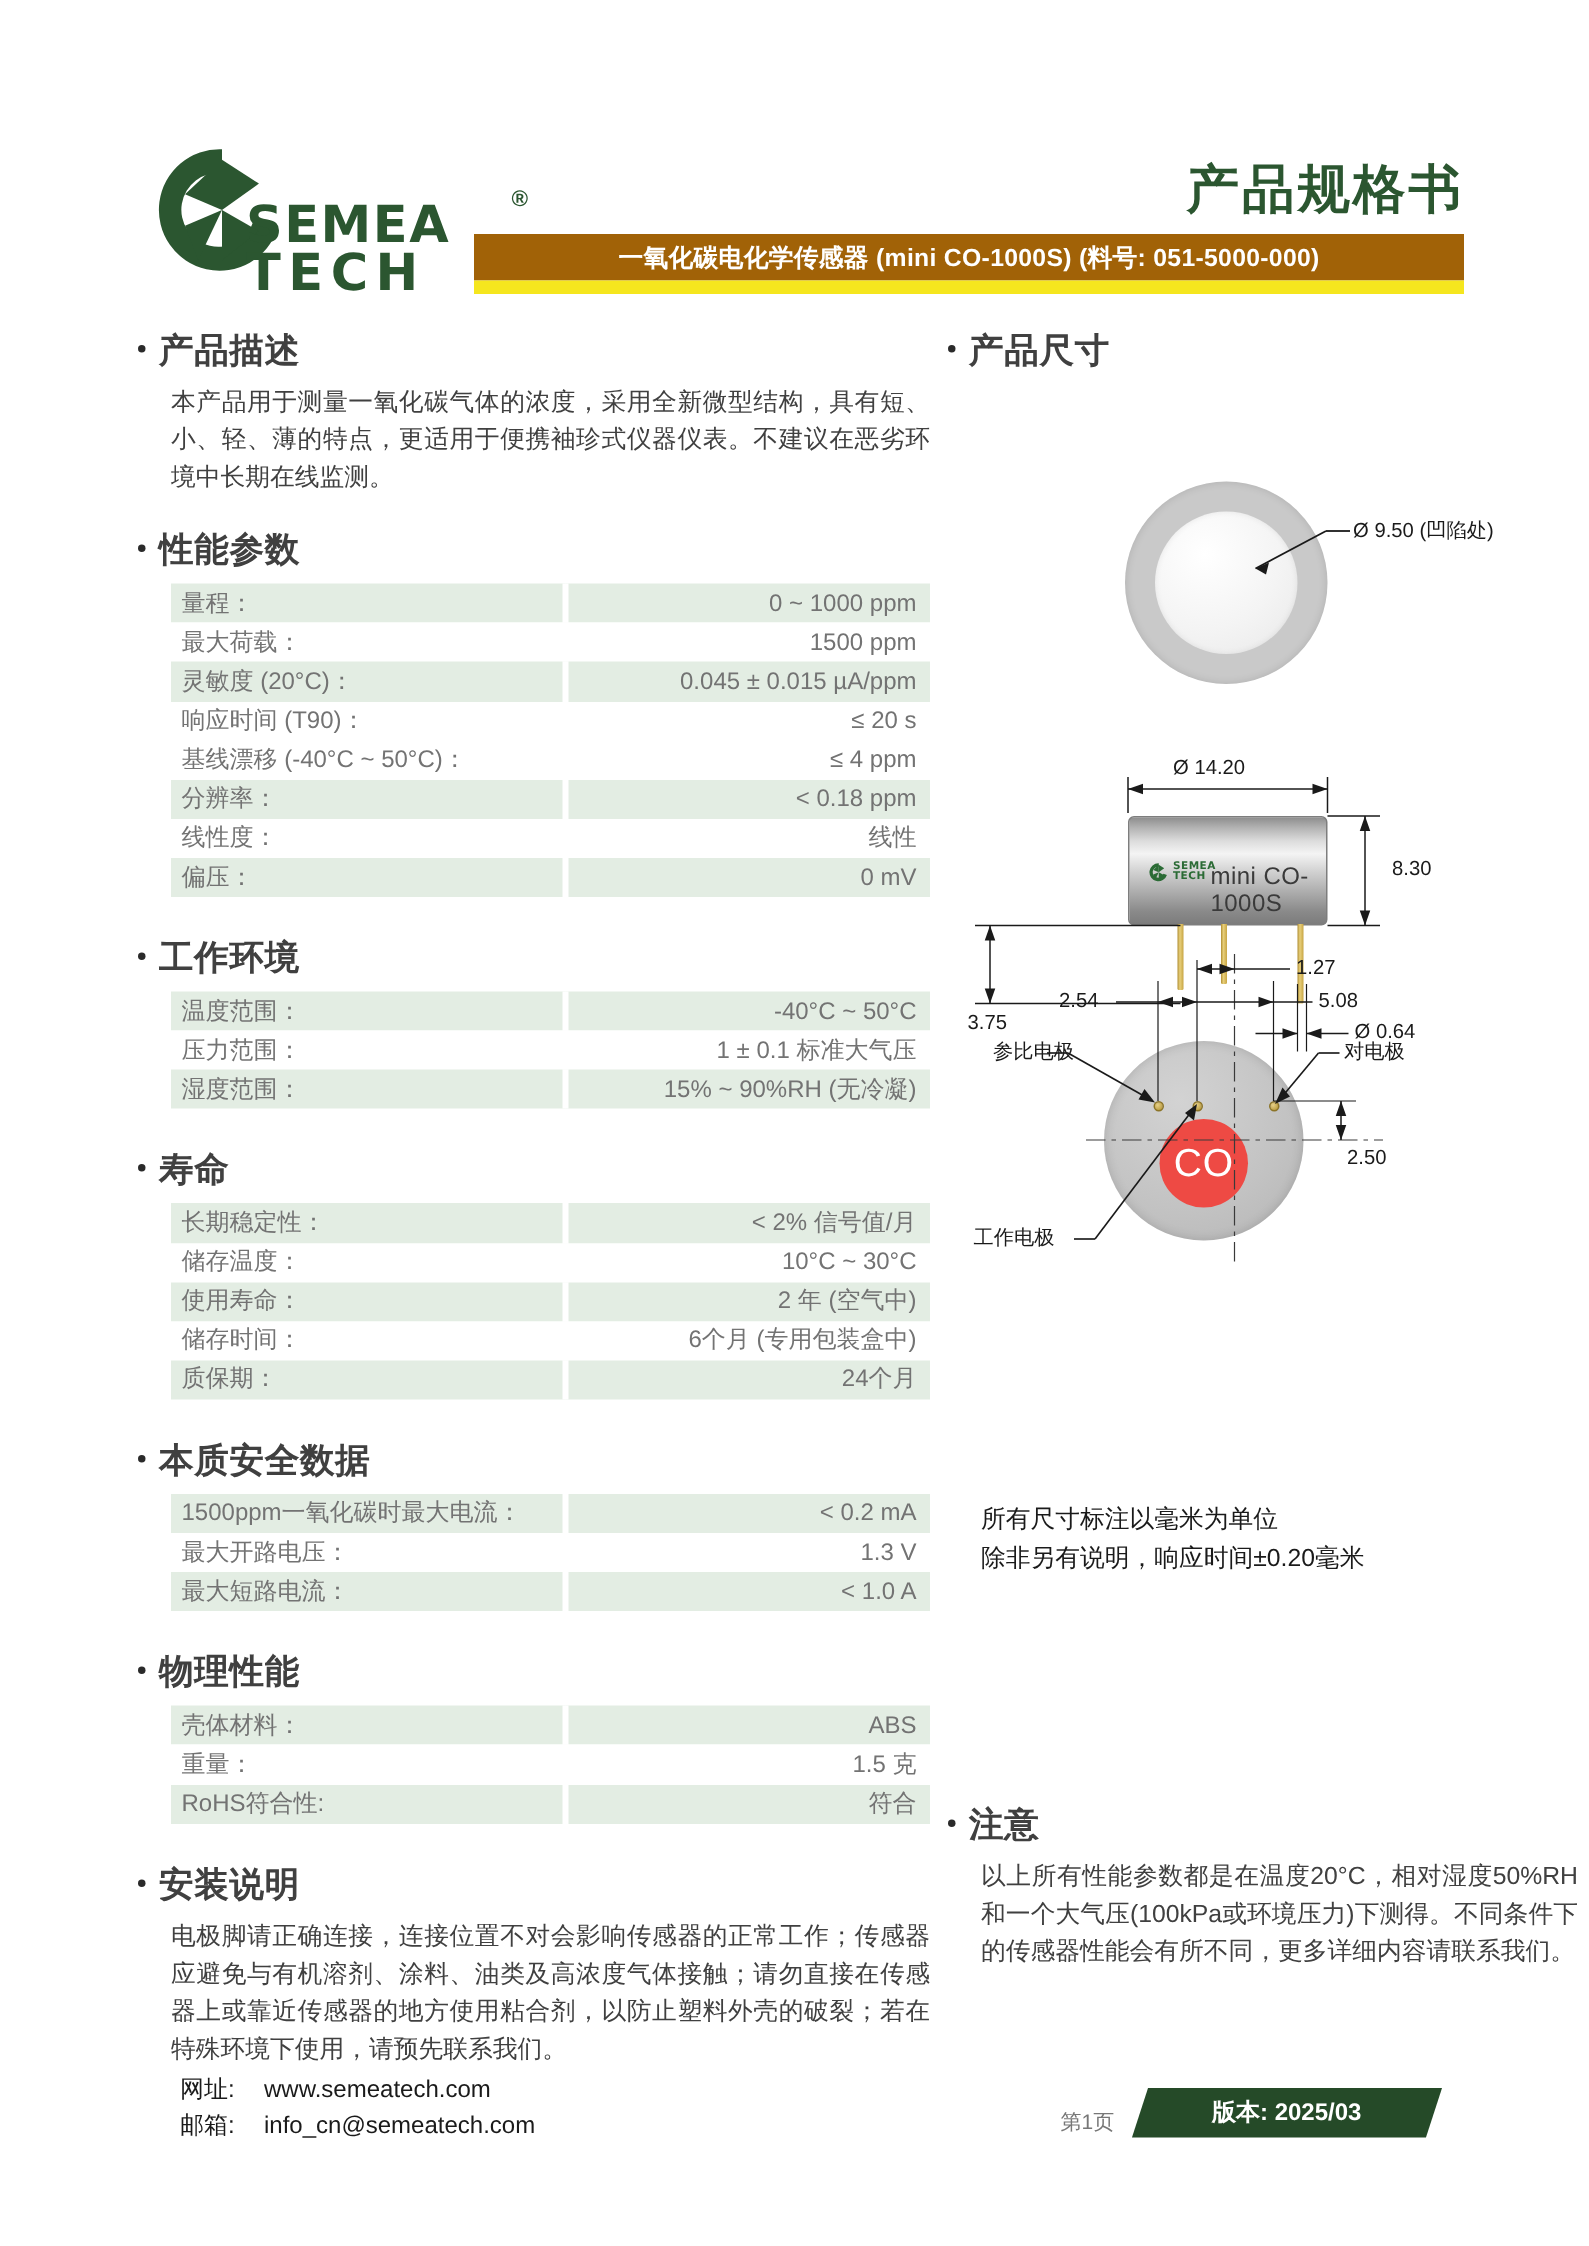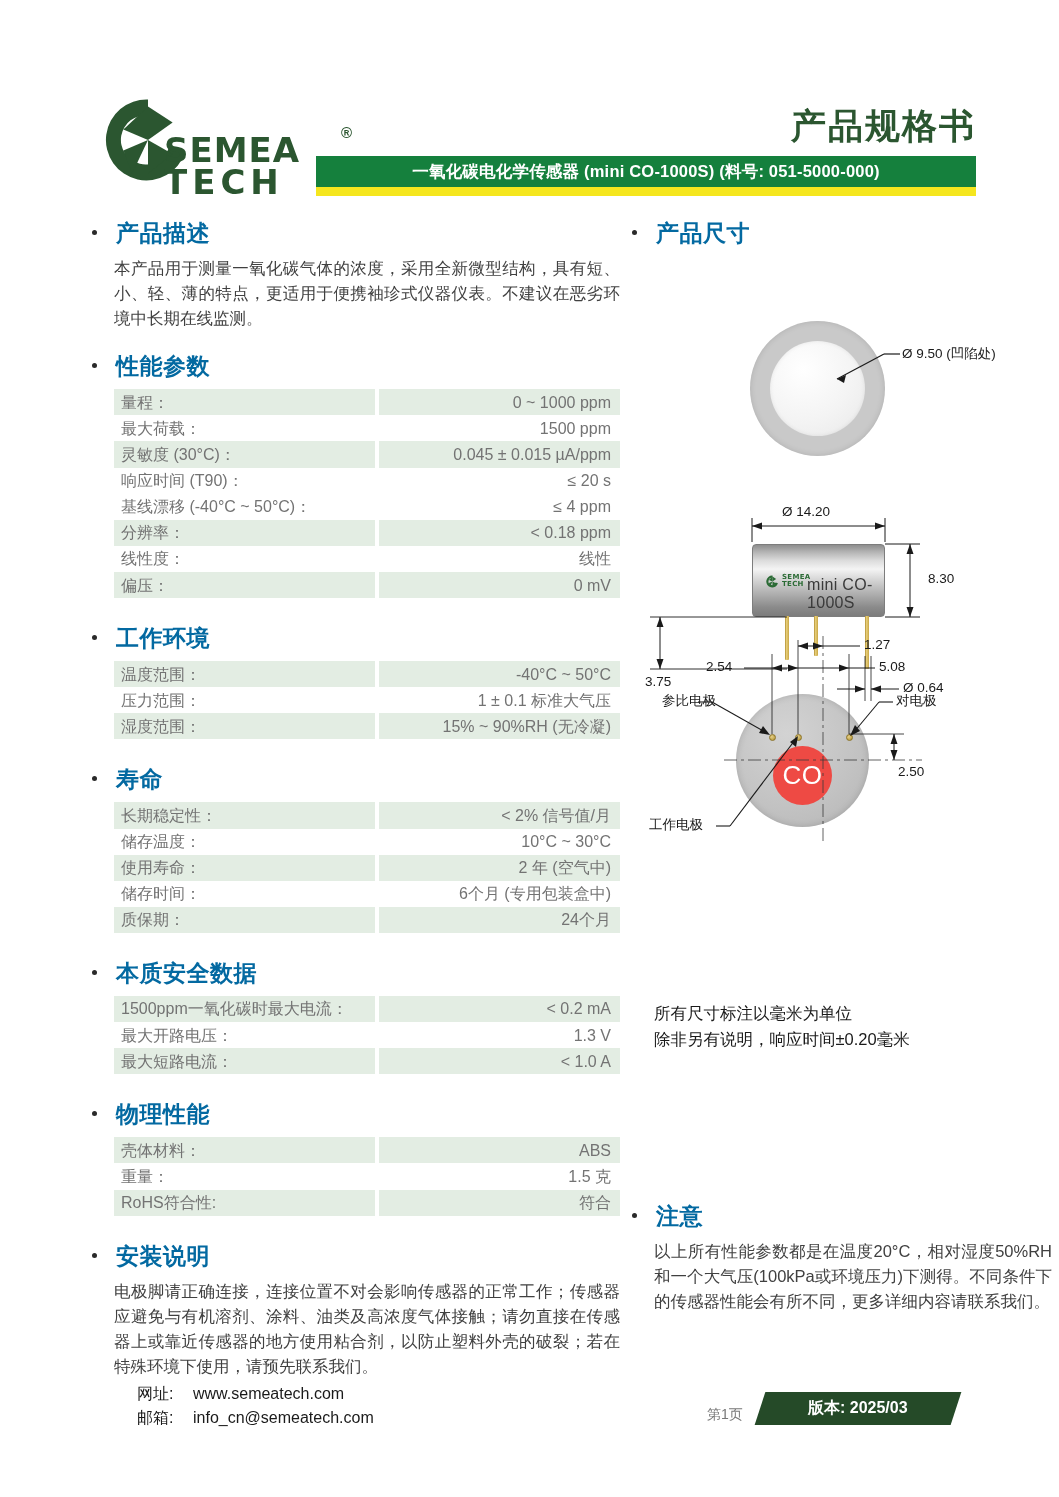--- a/index.html
+++ b/index.html
@@ -29,37 +29,37 @@
   .logo-reg {
     position: absolute; left: 177px; top: -10px;
     font-size: 15px; color: #2b5630; font-weight: bold;
   }
   .doc-title {
     position: absolute; right: 83px; top: 103px;
     font-size: 35px; font-weight: bold; color: #2b5630; letter-spacing: 2px;
   }
   .title-band {
     position: absolute; left: 316px; top: 156px; width: 660px; height: 31px;
-    background: #15803d; color: #ffffff;
+    background: #a16207; color: #ffffff;
     display: flex; align-items: center; justify-content: center;
     font-size: 16.5px; font-weight: bold; letter-spacing: 0.2px;
   }
   .title-band-accent {
     position: absolute; left: 316px; top: 187px; width: 660px; height: 9px;
     background: #f5e61e;
   }
 
   
   .col-left  { position: absolute; left: 92px;  top: 218px; width: 528px; }
   .col-right { position: absolute; left: 632px; top: 218px; width: 420px; }
 
   
   .sec-head {
-    display: flex; align-items: baseline; gap: 19px;
-    font-size: 23px; font-weight: bold; color: #0369a1;
+    display: flex; align-items: baseline; gap: 9px;
+    font-size: 23px; font-weight: bold; color: #404040;
     margin-bottom: 7px; letter-spacing: 0.5px;
   }
   .sec-head .bullet {
     width: 5px; height: 5px; background: #2a2a2a; border-radius: 50%;
     display: inline-block; position: relative; top: -6px; flex: 0 0 auto;
   }
   .sec-body {
     font-size: 16.5px; line-height: 1.52; color: #404040;
     padding-left: 22px; text-align: justify;
   }
@@ -157,21 +157,21 @@
     font-size: 16.5px; line-height: 1.55; color: #1a1a1a;
   }
 
   
   .footer { position: absolute; left: 0; top: 1382px; width: 1059px; height: 70px; }
   .foot-contact {
     position: absolute; left: 120px; top: 0;
     font-size: 16px; line-height: 1.5; color: #1a1a1a;
   }
   .foot-contact .row { display: flex; gap: 8px; }
-  .foot-contact .lbl { min-width: 48px; margin-left: 17px; }
+  .foot-contact .lbl { min-width: 48px; }
   .page-no {
     position: absolute; left: 707px; top: 24px;
     font-size: 14px; color: #777777;
   }
   .version-tag {
     position: absolute; left: 760px; top: 10px; width: 196px; height: 33px;
     background: #254a28; color: #ffffff;
     display: flex; align-items: center; justify-content: center;
     font-size: 16px; font-weight: bold;
     transform: skewX(-18deg);
@@ -223,21 +223,21 @@
         <tbody id="tbl-performance">
           <tr class="odd">
             <td class="k">量程：</td>
             <td class="v">0 ~ 1000 ppm</td>
           </tr>
           <tr class="even">
             <td class="k">最大荷载：</td>
             <td class="v">1500 ppm</td>
           </tr>
           <tr class="odd">
-            <td class="k">灵敏度 (30°C)：</td>
+            <td class="k">灵敏度 (20°C)：</td>
             <td class="v">0.045 ± 0.015 µA/ppm</td>
           </tr>
           <tr class="even">
             <td class="k">响应时间 (T90)：</td>
             <td class="v">≤ 20 s</td>
           </tr>
           <tr class="even">
             <td class="k">基线漂移 (-40°C ~ 50°C)：</td>
             <td class="v">≤ 4 ppm</td>
           </tr>

